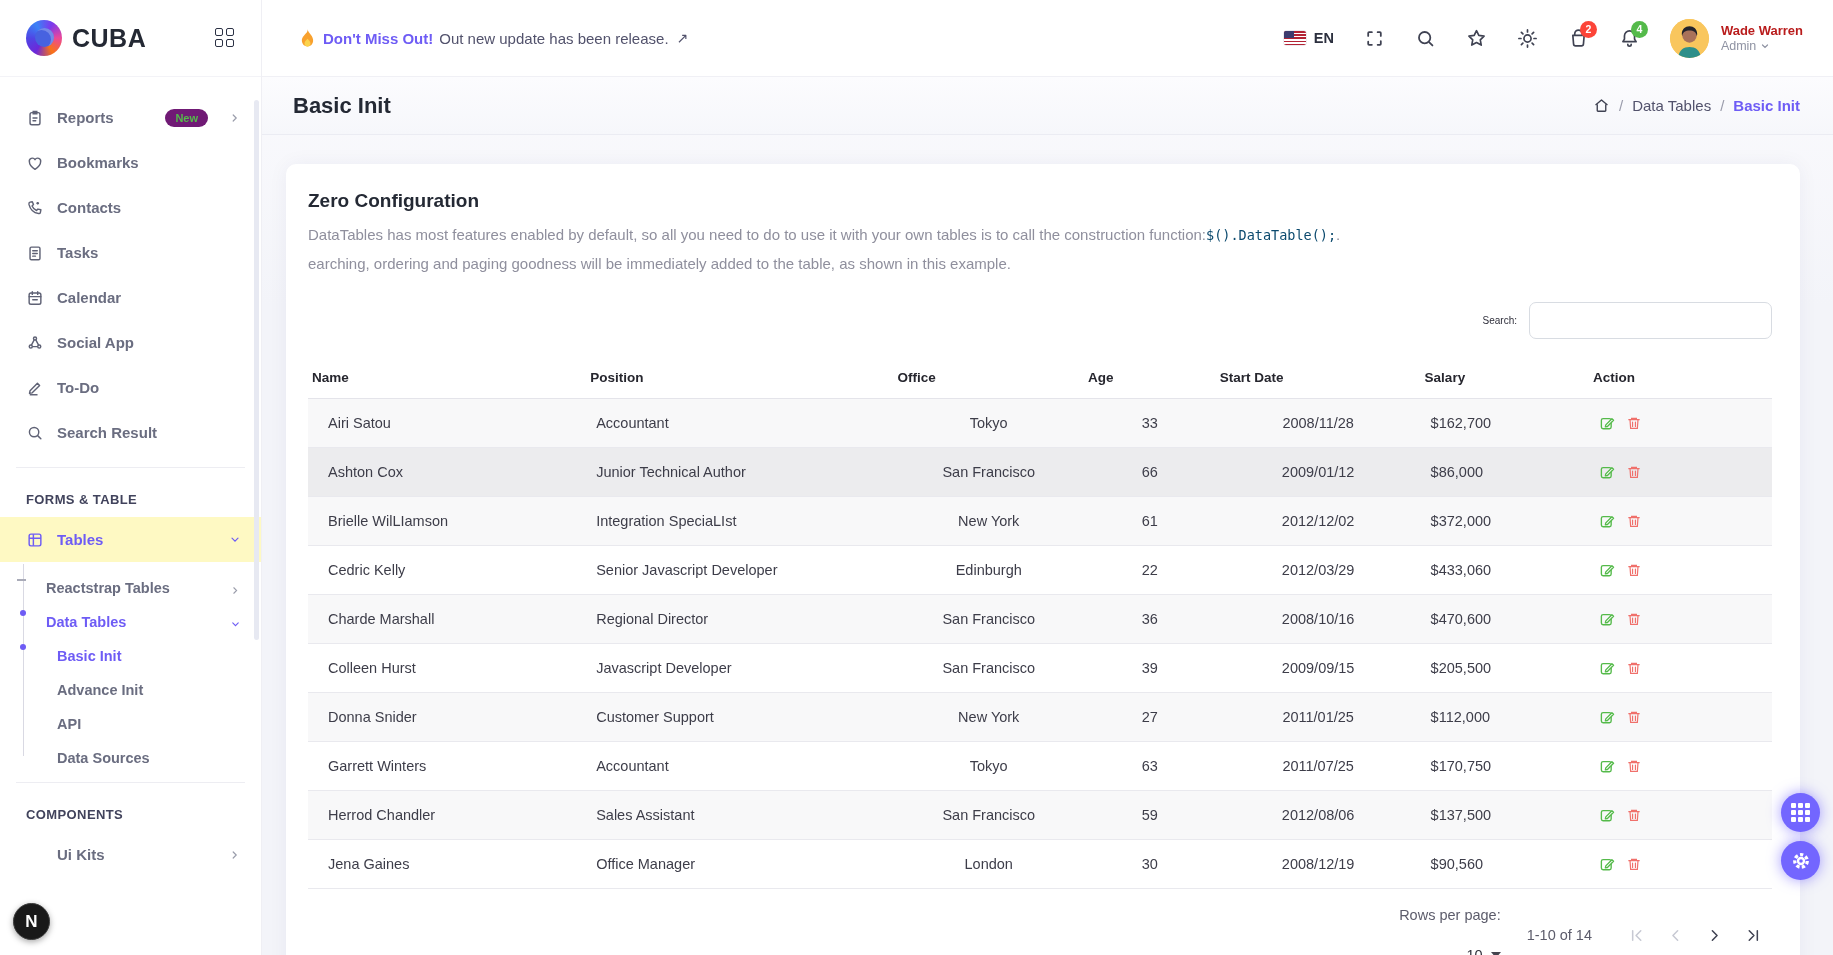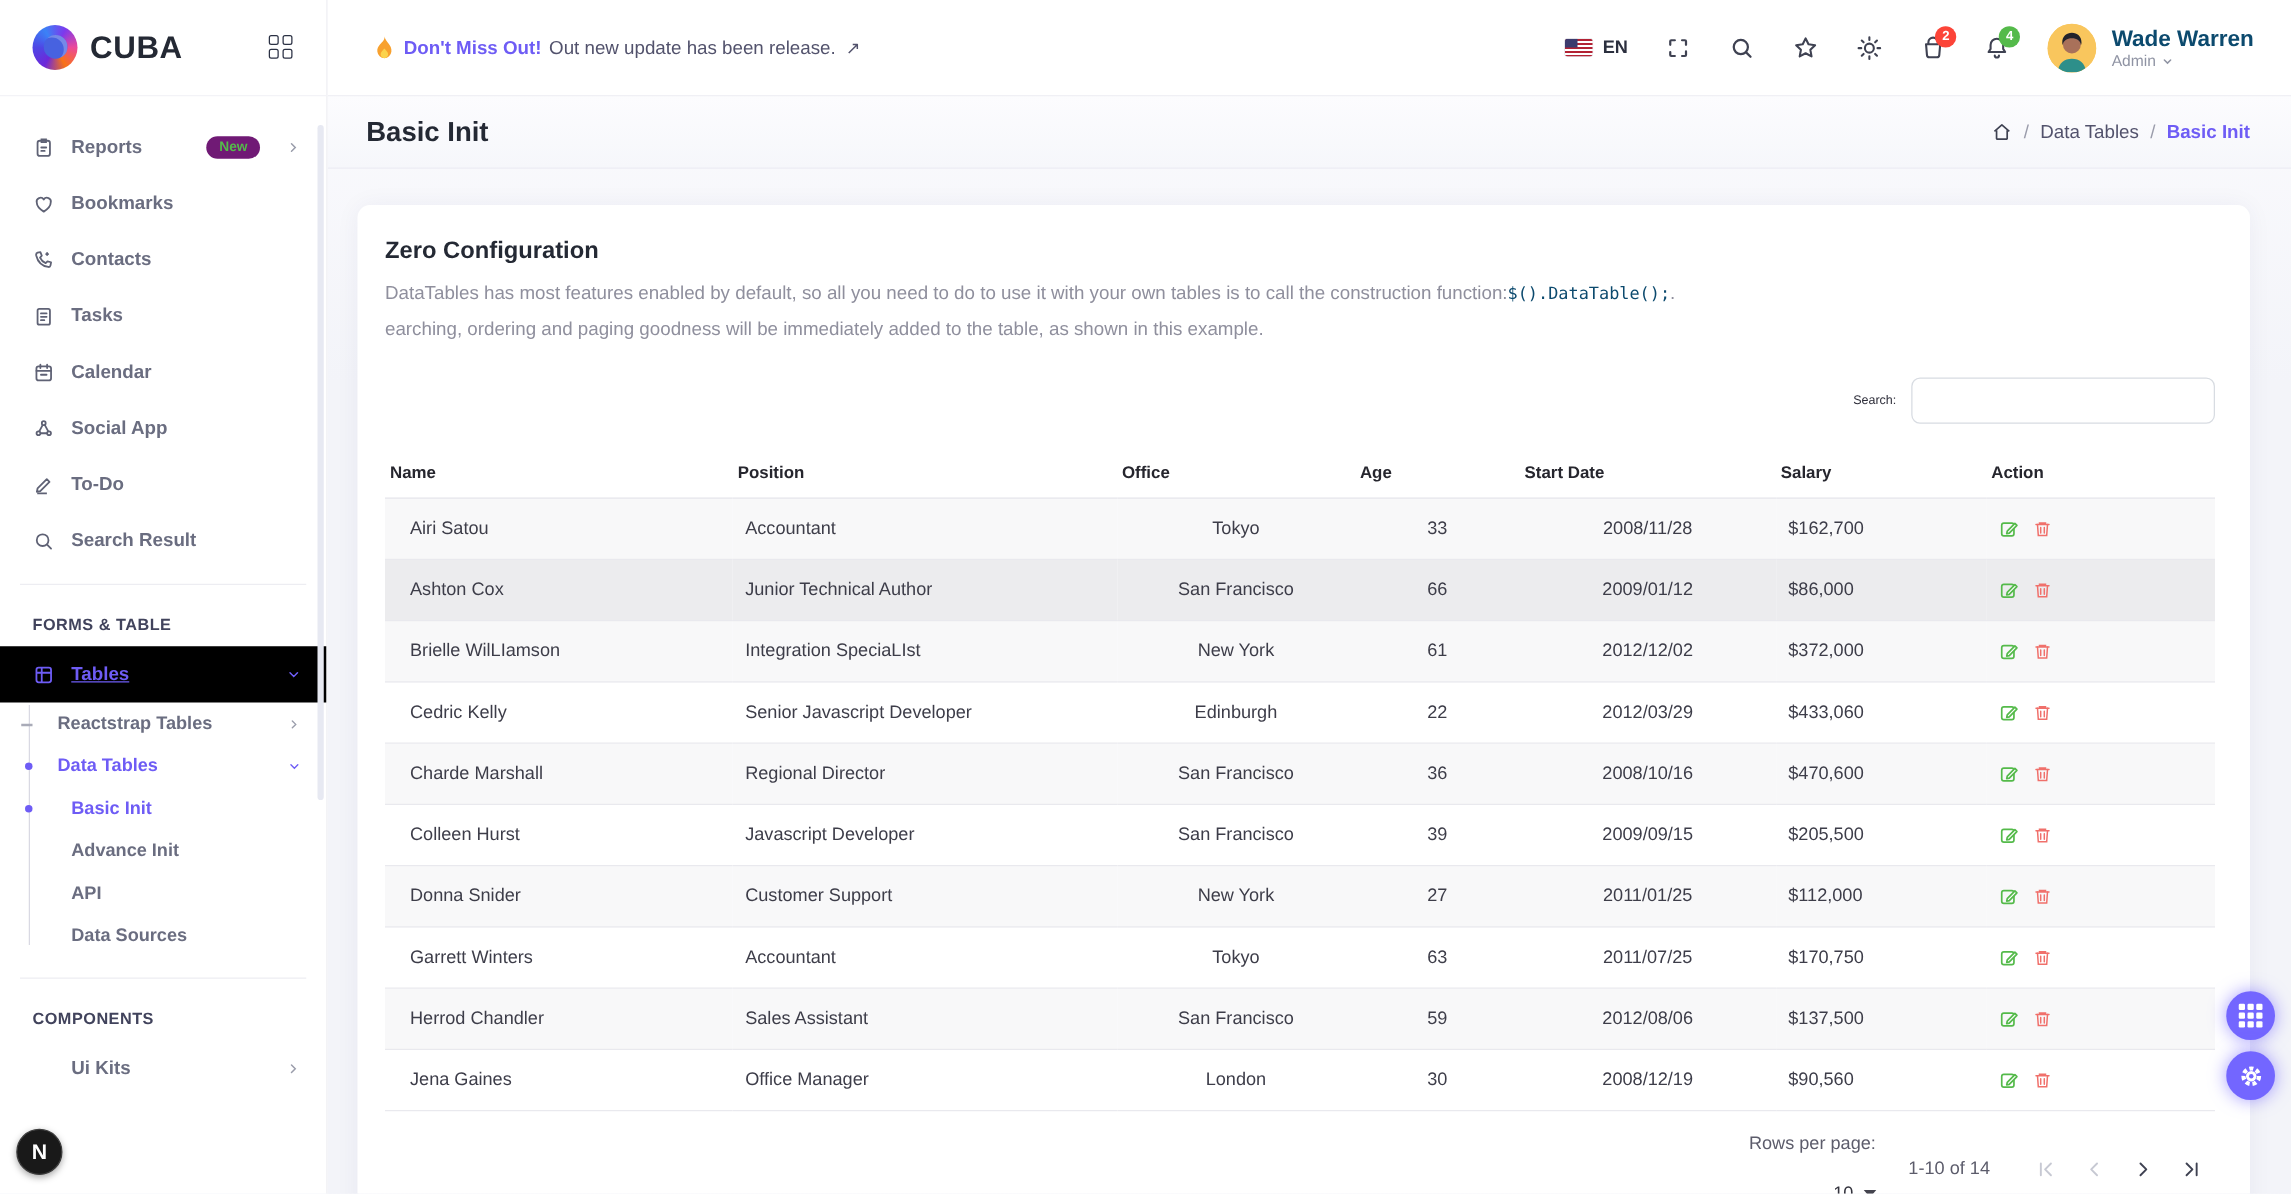--- a/index.html
+++ b/index.html
@@ -24,30 +24,30 @@
   .grid-toggle span { border:1.8px solid #2b3144; border-radius:2px; }
 
   .nav { padding:18px 0 0 0; position:relative; }
   .nav-item { height:45px; display:flex; align-items:center; gap:13px; padding:0 20px 0 26px;
     color:#6a6d80; font-size:15px; font-weight:600; cursor:pointer; }
   .nav-item .ni-label { flex:1; }
   .nav-item .ni-icon { color:#5f6275; }
   .pill-new { background:#701a75; color:#54ba4a; font-size:11px; font-weight:700;
     padding:3px 10px; border-radius:10px; margin-right:8px; }
   .chev { color:#9a9dab; }
-  .nav-item.active { background:#000000; color:#6e5cf5;text-decoration:underline; }
+  .nav-item.active { background:#fef9c3; color:#6e5cf5; }
   .nav-item.active .ni-icon, .nav-item.active .chev { color:#6e5cf5; }
 
   .nav-divider { height:1px; background:#ededf2; margin:12px 16px; }
   .nav-heading { padding:12px 26px 10px; font-size:13px; font-weight:700; color:#41435c;
     letter-spacing:.4px; }
 
   .submenu { position:relative; padding-bottom:4px; }
   .submenu::before { content:""; position:absolute; left:23px; top:2px; bottom:14px; width:1px; background:#d9d9e3; }
-  .sub-item { height:34px; display:flex; align-items:center; padding:0 20px 0 46px;
+  .sub-item { height:34px; display:flex; align-items:flex-end; padding:0 20px 0 46px;
     font-size:14.5px; font-weight:600; color:#6a6d80; cursor:pointer; position:relative; }
   .sub-item.lvl2 { padding-left:57px; }
   .sub-item .ni-label { flex:1; }
   .sub-item.active { color:#6e5cf5; }
   .sub-item .dot { position:absolute; left:20px; top:50%; margin-top:-3px; width:6px; height:6px;
     border-radius:50%; background:#6e5cf5; }
   .sub-item .dash { position:absolute; left:17px; top:50%; width:9px; height:1.5px; background:#a9abb8; }
 
   .scroll-thumb { position:absolute; right:2px; top:100px; width:5px; height:540px;
     background:#e7e9f2; border-radius:3px; }
@@ -72,21 +72,21 @@
   .flag::after { content:""; position:absolute; left:0; top:0; width:10px; height:7px; background:#3c3b6e; }
   .lang-code { font-size:14.5px; font-weight:700; color:#2b2f3e; }
   .hicon { color:#3f4252; cursor:pointer; position:relative; }
   .badge { position:absolute; top:-7px; right:-8px; min-width:17px; height:17px; border-radius:9px;
     color:#fff; font-size:10.5px; font-weight:700; display:flex; align-items:center; justify-content:center;
     padding:0 4px; }
   .badge.red { background:#fc4438; }
   .badge.green { background:#54ba4a; }
   .user-box { display:flex; align-items:center; gap:12px; cursor:pointer; }
   .avatar { width:39px; height:39px; border-radius:50%; overflow:hidden; background:#f9c65d; position:relative; }
-  .user-name { font-size:18px; font-weight:700; color:#0c4a6e; line-height:1.25; }
+  .user-name { font-size:13px; font-weight:700; color:#b91c1c; line-height:1.25; }
   .user-role { font-size:12.5px; color:#8f93a3; display:flex; align-items:center; gap:4px; }
 
   
   .content { position:absolute; left:262px; top:77px; right:0; bottom:0;
     background:linear-gradient(180deg,#fafafd 0%,#f3f4f9 26%,#f3f4f9 100%); overflow:hidden; }
   .title-row { height:58px; display:flex; align-items:center; justify-content:space-between;
     padding:0 33px 0 31px; border-bottom:1px solid #ebecf3;
     background:linear-gradient(180deg,#fcfcfe,#f6f7fb); }
   .page-title { font-size:22px; font-weight:700; color:#242934; }
   .breadcrumb { display:flex; align-items:center; gap:9px; font-size:15px; color:#52526c; }

